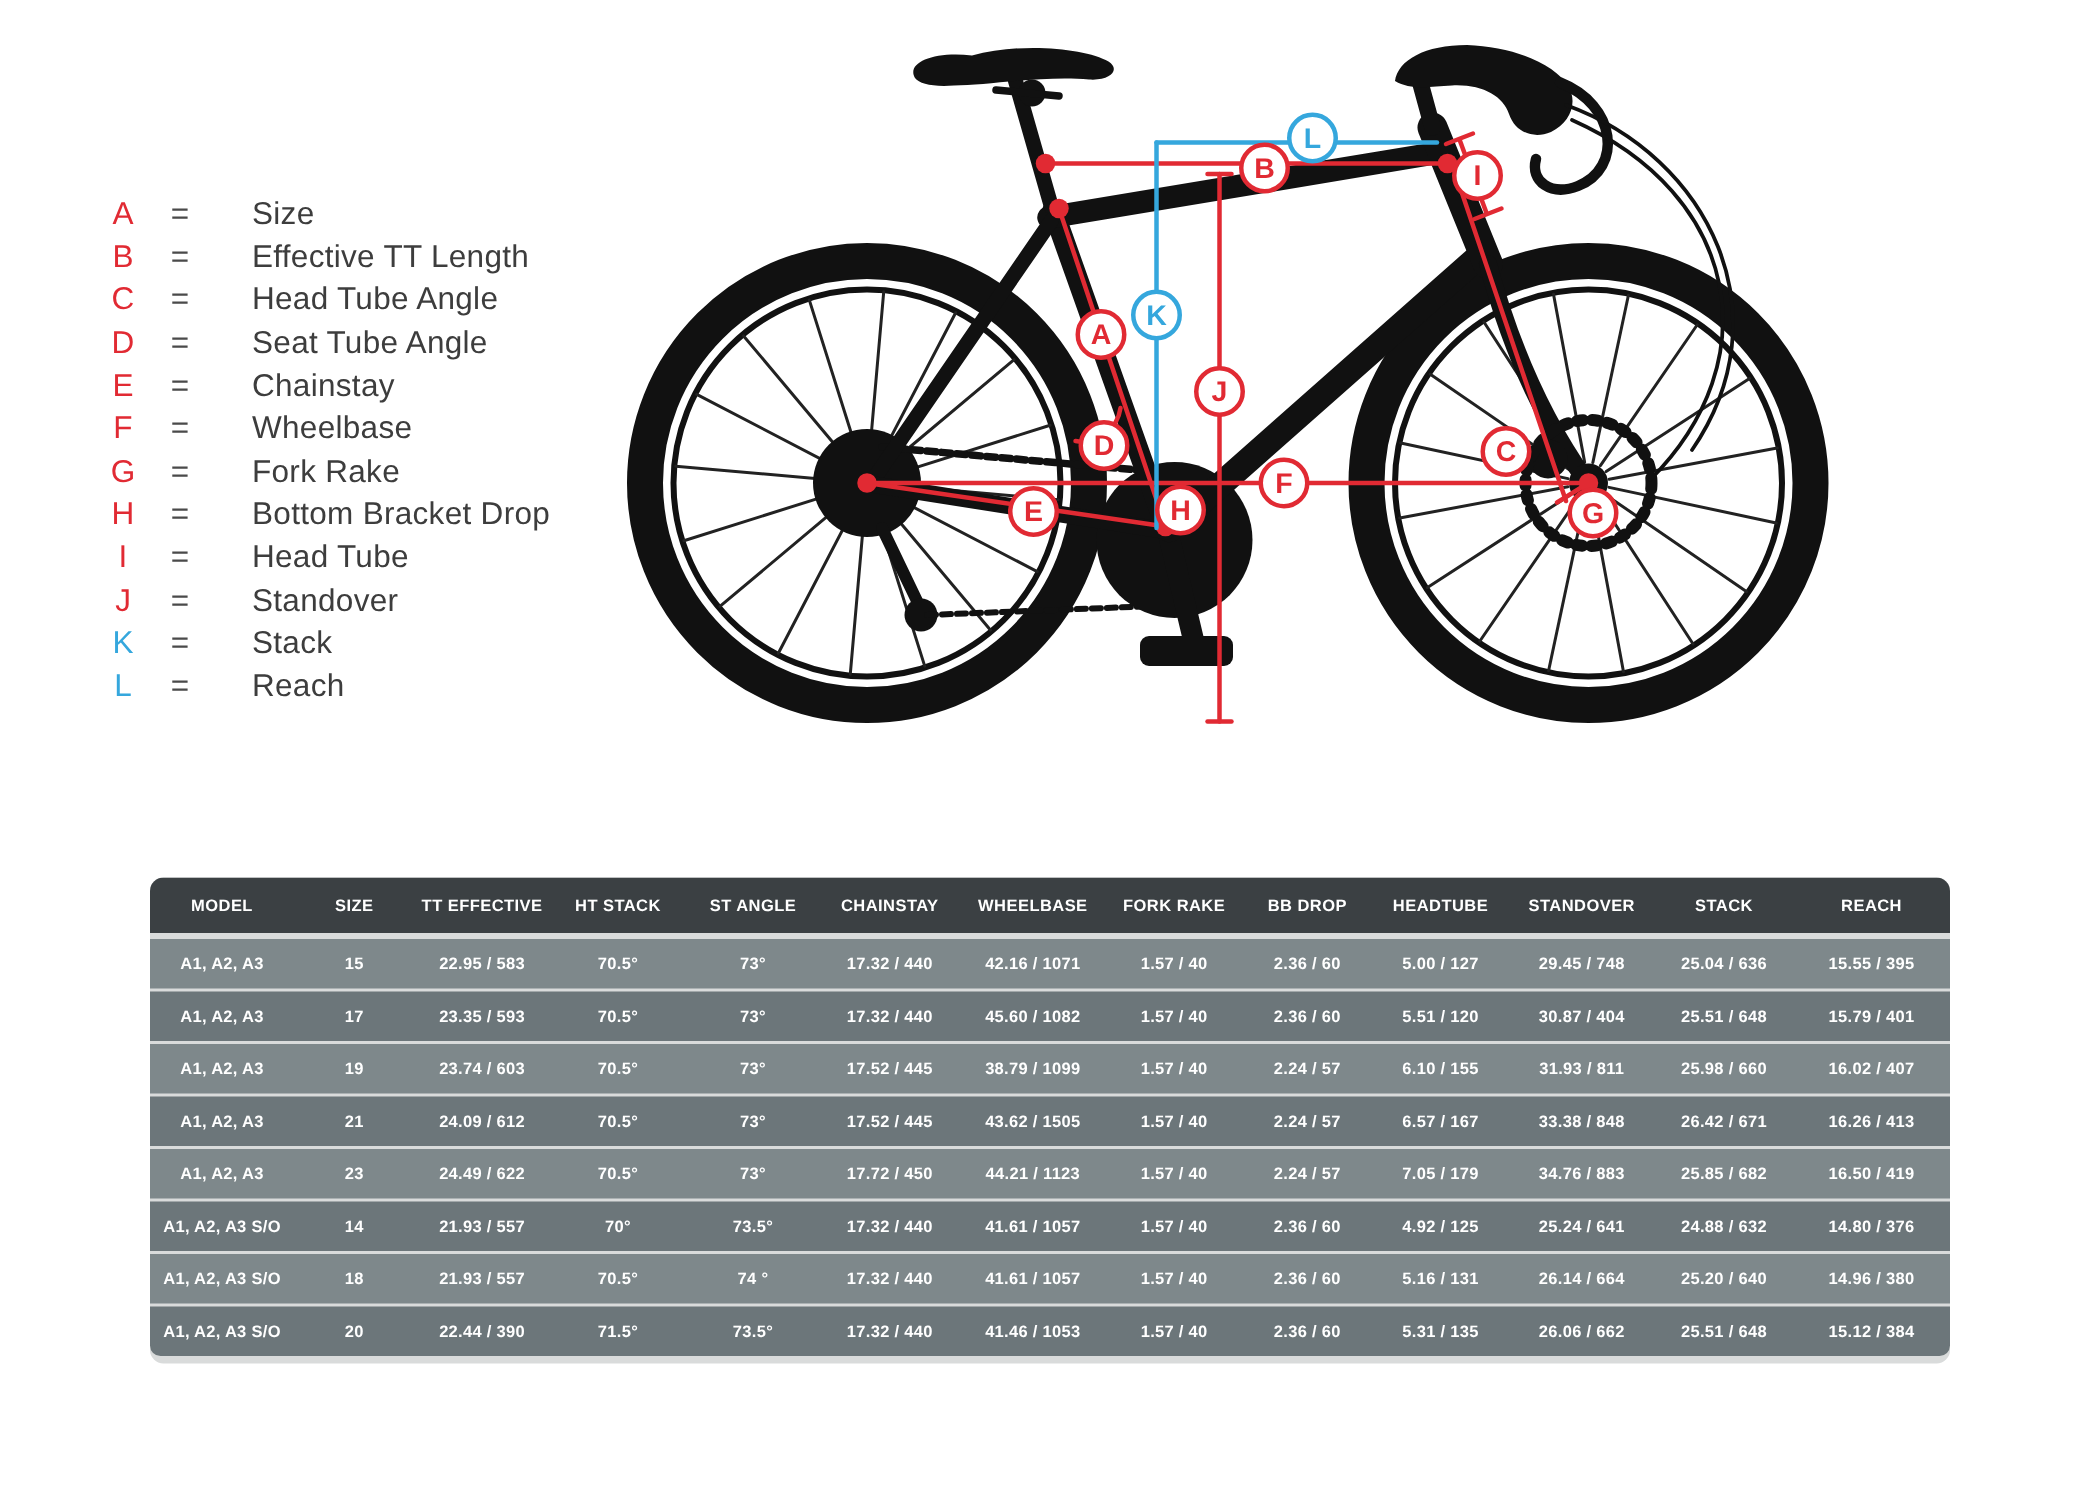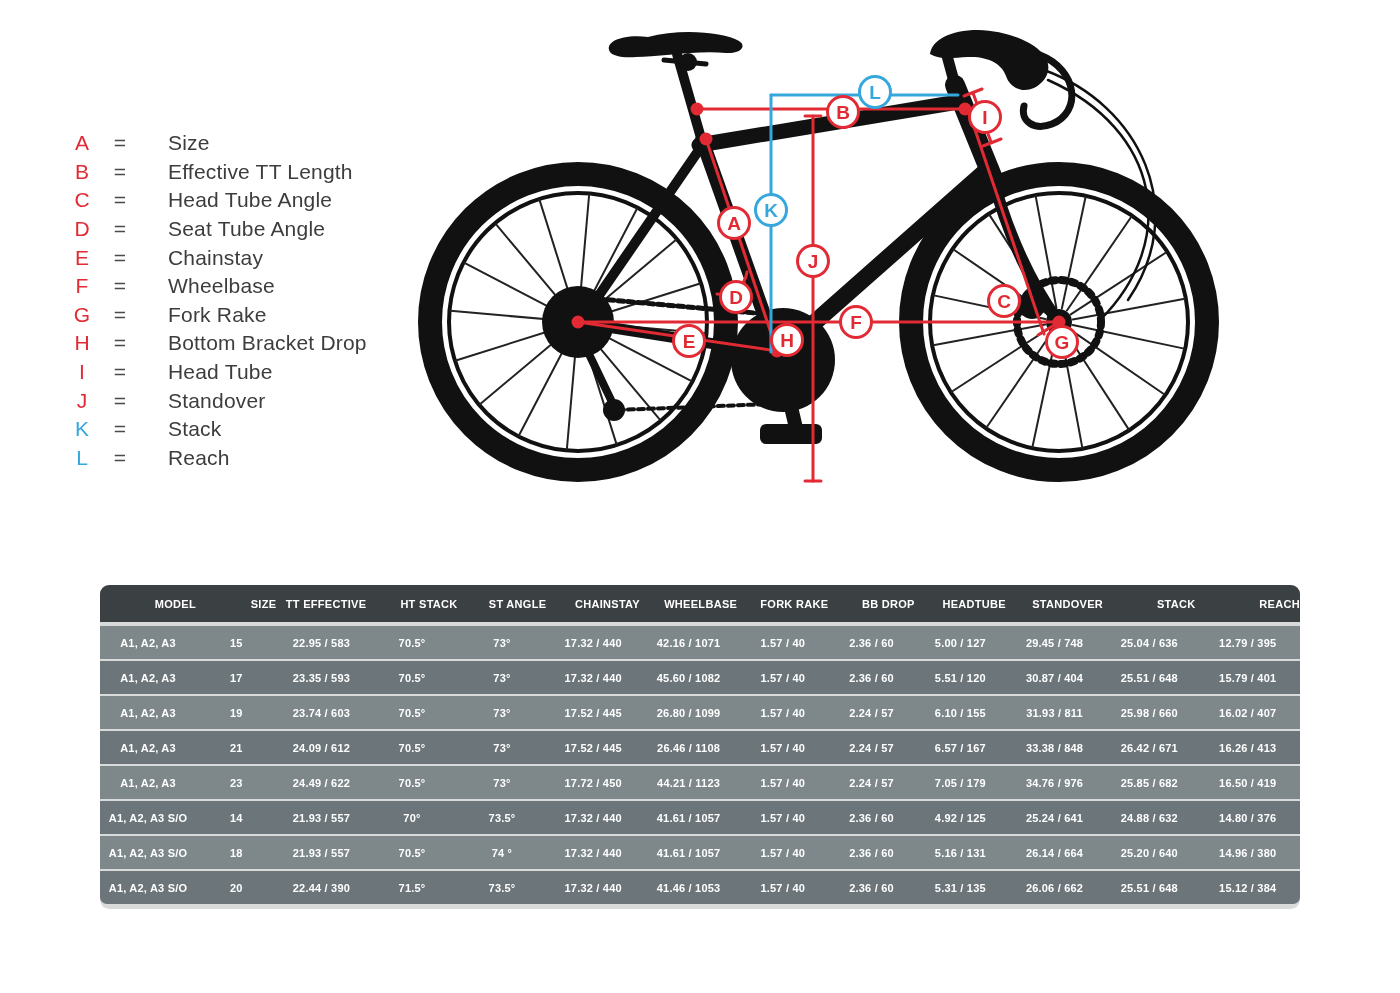--- a/index.html
+++ b/index.html
@@ -13,21 +13,21 @@
   .legend-label{margin-left:38px;white-space:nowrap;letter-spacing:0.2px;}
   
   .bike-svg{position:absolute;left:0;top:0;}
   .callout-text{font-family:"Liberation Sans",sans-serif;font-weight:bold;font-size:19px;}
   
   .geo-table{position:absolute;left:100px;top:585px;width:1200px;background:#d9dbdb;
              border-radius:9px;padding-bottom:5px;overflow:hidden;}
   .t-row{display:grid;grid-template-columns:8% 6.7% 7.5% 7.6% 7.4% 7.8% 8.1% 7.6% 7.2% 7.6% 8.1% 7.7% 8.7%;
          align-items:center;}
   .t-head{background:#3b4043;height:37px;}
-  .t-head .t-cell{color:#fff;font-size:11px;font-weight:bold;letter-spacing:0.3px;text-align:right;}
+  .t-head .t-cell{color:#fff;font-size:11px;font-weight:bold;letter-spacing:0.3px;}
   .t-body-row{height:33px;margin-top:2px;}
   .t-body-row.light{background:#7e888b;}
   .t-body-row.dark{background:#6c767a;}
   .t-body-row:first-of-type{margin-top:4px;}
   .t-body-row:last-of-type{border-radius:0 0 7px 7px;}
   .t-cell{text-align:center;color:#fff;font-size:11px;font-weight:bold;letter-spacing:0.2px;white-space:nowrap;}
 </style>
 </head>
 <body>
 
@@ -275,21 +275,21 @@
           <div class="t-cell">22.95 / 583</div>
           <div class="t-cell">70.5°</div>
           <div class="t-cell">73°</div>
           <div class="t-cell">17.32 / 440</div>
           <div class="t-cell">42.16 / 1071</div>
           <div class="t-cell">1.57 / 40</div>
           <div class="t-cell">2.36 / 60</div>
           <div class="t-cell">5.00 / 127</div>
           <div class="t-cell">29.45 / 748</div>
           <div class="t-cell">25.04 / 636</div>
-          <div class="t-cell">12.79 / 395</div>
+          <div class="t-cell">15.55 / 395</div>
         </div>
         <div class="t-row t-body-row dark">
           <div class="t-cell">A1, A2, A3</div>
           <div class="t-cell">17</div>
           <div class="t-cell">23.35 / 593</div>
           <div class="t-cell">70.5°</div>
           <div class="t-cell">73°</div>
           <div class="t-cell">17.32 / 440</div>
           <div class="t-cell">45.60 / 1082</div>
           <div class="t-cell">1.57 / 40</div>
@@ -299,55 +299,55 @@
           <div class="t-cell">25.51 / 648</div>
           <div class="t-cell">15.79 / 401</div>
         </div>
         <div class="t-row t-body-row light">
           <div class="t-cell">A1, A2, A3</div>
           <div class="t-cell">19</div>
           <div class="t-cell">23.74 / 603</div>
           <div class="t-cell">70.5°</div>
           <div class="t-cell">73°</div>
           <div class="t-cell">17.52 / 445</div>
-          <div class="t-cell">26.80 / 1099</div>
+          <div class="t-cell">38.79 / 1099</div>
           <div class="t-cell">1.57 / 40</div>
           <div class="t-cell">2.24 / 57</div>
           <div class="t-cell">6.10 / 155</div>
           <div class="t-cell">31.93 / 811</div>
           <div class="t-cell">25.98 / 660</div>
           <div class="t-cell">16.02 / 407</div>
         </div>
         <div class="t-row t-body-row dark">
           <div class="t-cell">A1, A2, A3</div>
           <div class="t-cell">21</div>
           <div class="t-cell">24.09 / 612</div>
           <div class="t-cell">70.5°</div>
           <div class="t-cell">73°</div>
           <div class="t-cell">17.52 / 445</div>
-          <div class="t-cell">26.46 / 1108</div>
+          <div class="t-cell">43.62 / 1505</div>
           <div class="t-cell">1.57 / 40</div>
           <div class="t-cell">2.24 / 57</div>
           <div class="t-cell">6.57 / 167</div>
           <div class="t-cell">33.38 / 848</div>
           <div class="t-cell">26.42 / 671</div>
           <div class="t-cell">16.26 / 413</div>
         </div>
         <div class="t-row t-body-row light">
           <div class="t-cell">A1, A2, A3</div>
           <div class="t-cell">23</div>
           <div class="t-cell">24.49 / 622</div>
           <div class="t-cell">70.5°</div>
           <div class="t-cell">73°</div>
           <div class="t-cell">17.72 / 450</div>
           <div class="t-cell">44.21 / 1123</div>
           <div class="t-cell">1.57 / 40</div>
           <div class="t-cell">2.24 / 57</div>
           <div class="t-cell">7.05 / 179</div>
-          <div class="t-cell">34.76 / 976</div>
+          <div class="t-cell">34.76 / 883</div>
           <div class="t-cell">25.85 / 682</div>
           <div class="t-cell">16.50 / 419</div>
         </div>
         <div class="t-row t-body-row dark">
           <div class="t-cell">A1, A2, A3 S/O</div>
           <div class="t-cell">14</div>
           <div class="t-cell">21.93 / 557</div>
           <div class="t-cell">70°</div>
           <div class="t-cell">73.5°</div>
           <div class="t-cell">17.32 / 440</div>

